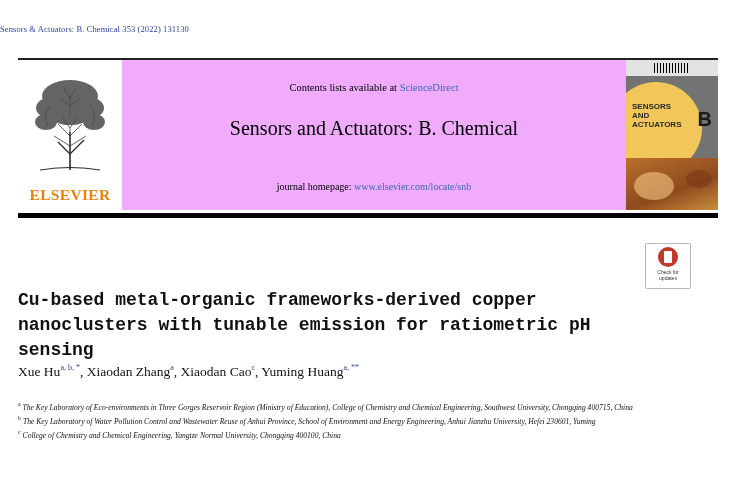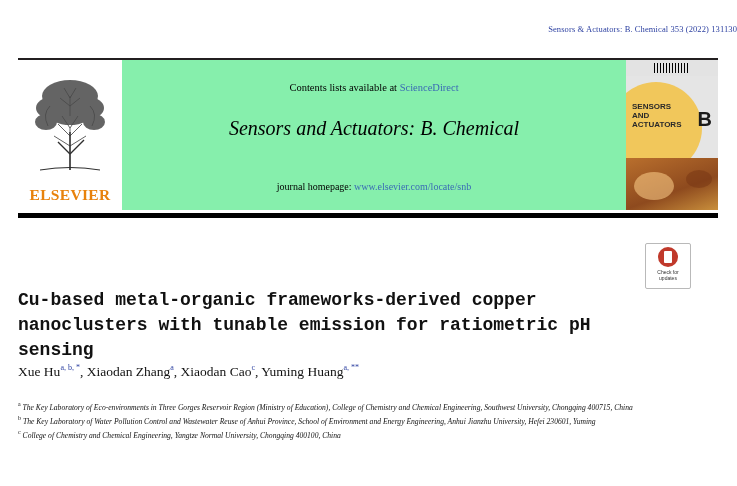--- a/index.html
+++ b/index.html
@@ -20,21 +20,21 @@
     height: 486px;
     background: #ffffff;
   }
 
   
   .running-head {
     position: absolute;
     top: 24px;
     left: 0;
     width: 737px;
-    text-align: right;
+    text-align: left;
     font-family: "Liberation Serif", serif;
     font-size: 8.5px;
     color: #2b3fa0;
     letter-spacing: 0.1px;
   }
 
   
   .masthead {
     position: absolute;
     top: 58px;
@@ -70,55 +70,54 @@
     text-align: center;
     font-family: "Liberation Serif", serif;
     font-size: 15.5px;
     font-weight: bold;
     color: #e8820c;
     letter-spacing: 0.3px;
     margin-top: 15px;
   }
   .center-block {
     flex: 1 1 auto;
-    background: #86efac;
+    background: #f0abfc;
     position: relative;
     text-align: center;
     box-sizing: border-box;
   }
   .contents-line {
     margin-top: 22px;
     font-size: 10.5px;
     color: #000;
   }
   .contents-line .sd-link {
     color: #3a6bb5;
   }
   .journal-title {
     margin-top: 24px;
     font-size: 20px;
     color: #000;
     font-family: "Liberation Serif", serif;
-    font-style: italic;
   }
   .homepage-line {
     position: absolute;
     left: 0;
     right: 0;
     bottom: 18px;
     font-size: 10px;
   }
   .homepage-line .hp-link {
     color: #3a6bb5;
   }
   .cover-block {
     width: 92px;
     flex: 0 0 92px;
     position: relative;
-    background: #e5e5e5;
+    background: #737373;
     overflow: hidden;
   }
   .cover-top-bar {
     position: absolute;
     top: 0; left: 0; right: 0;
     height: 16px;
     background: #e3e3e3;
   }
   .cover-barcode {
     position: absolute;

